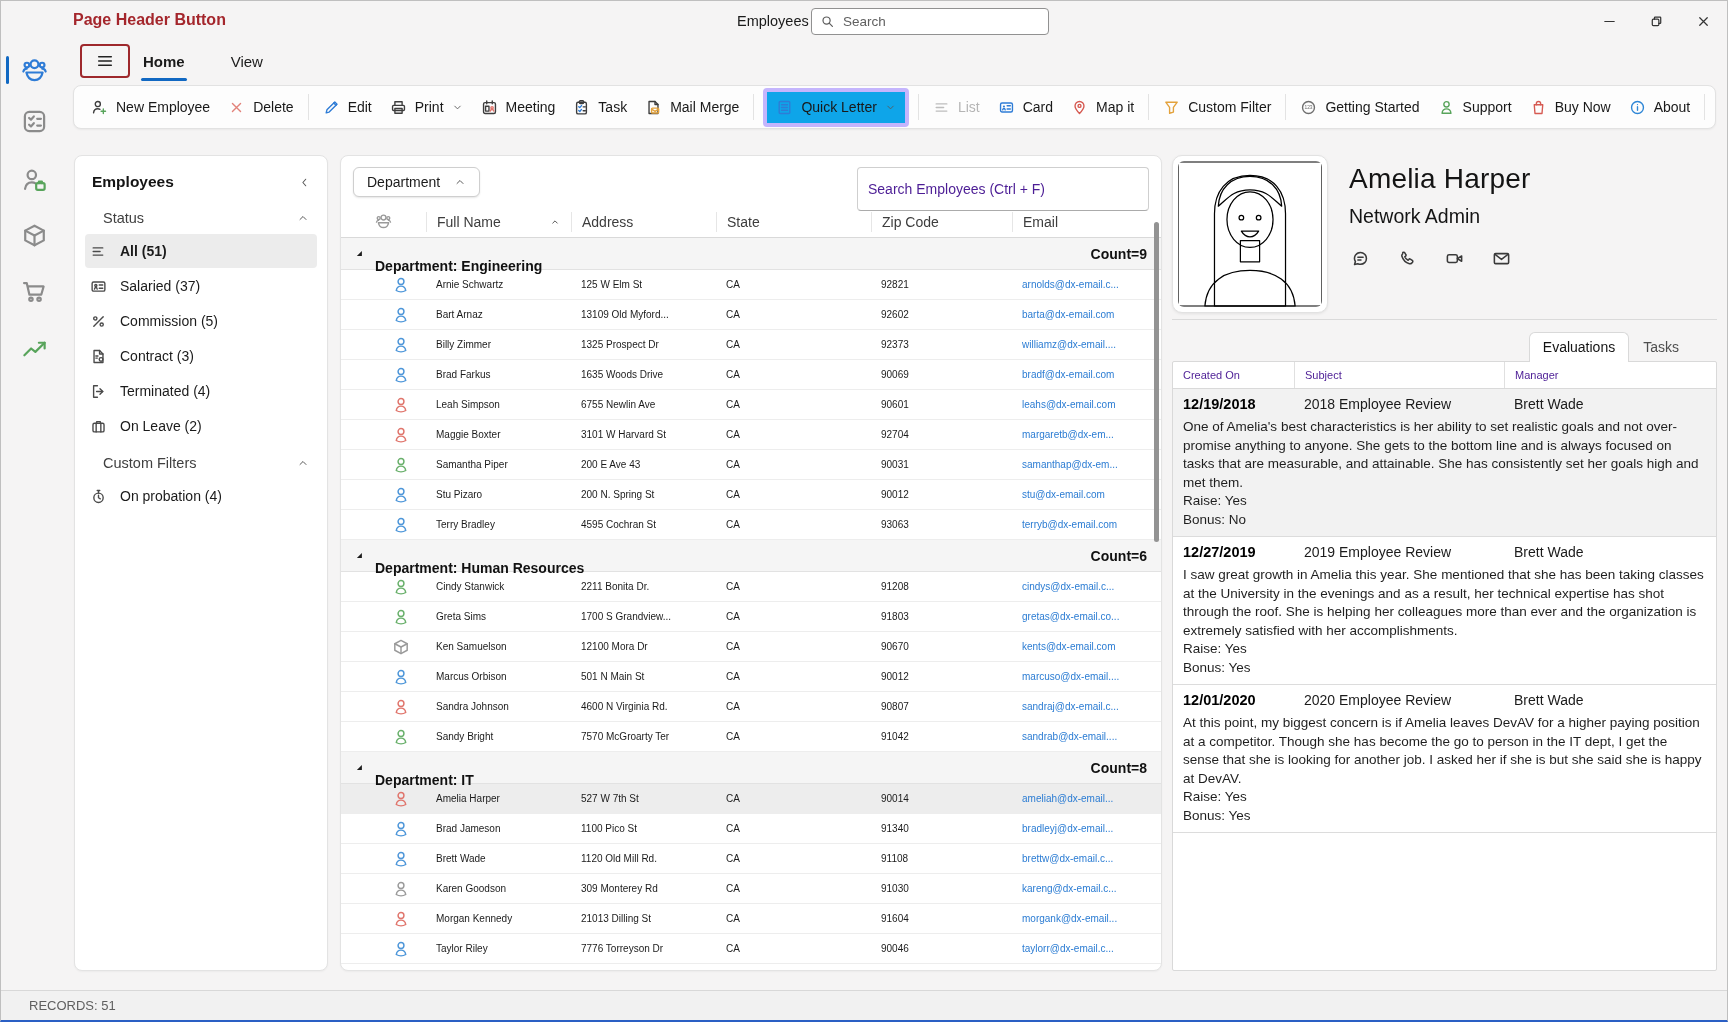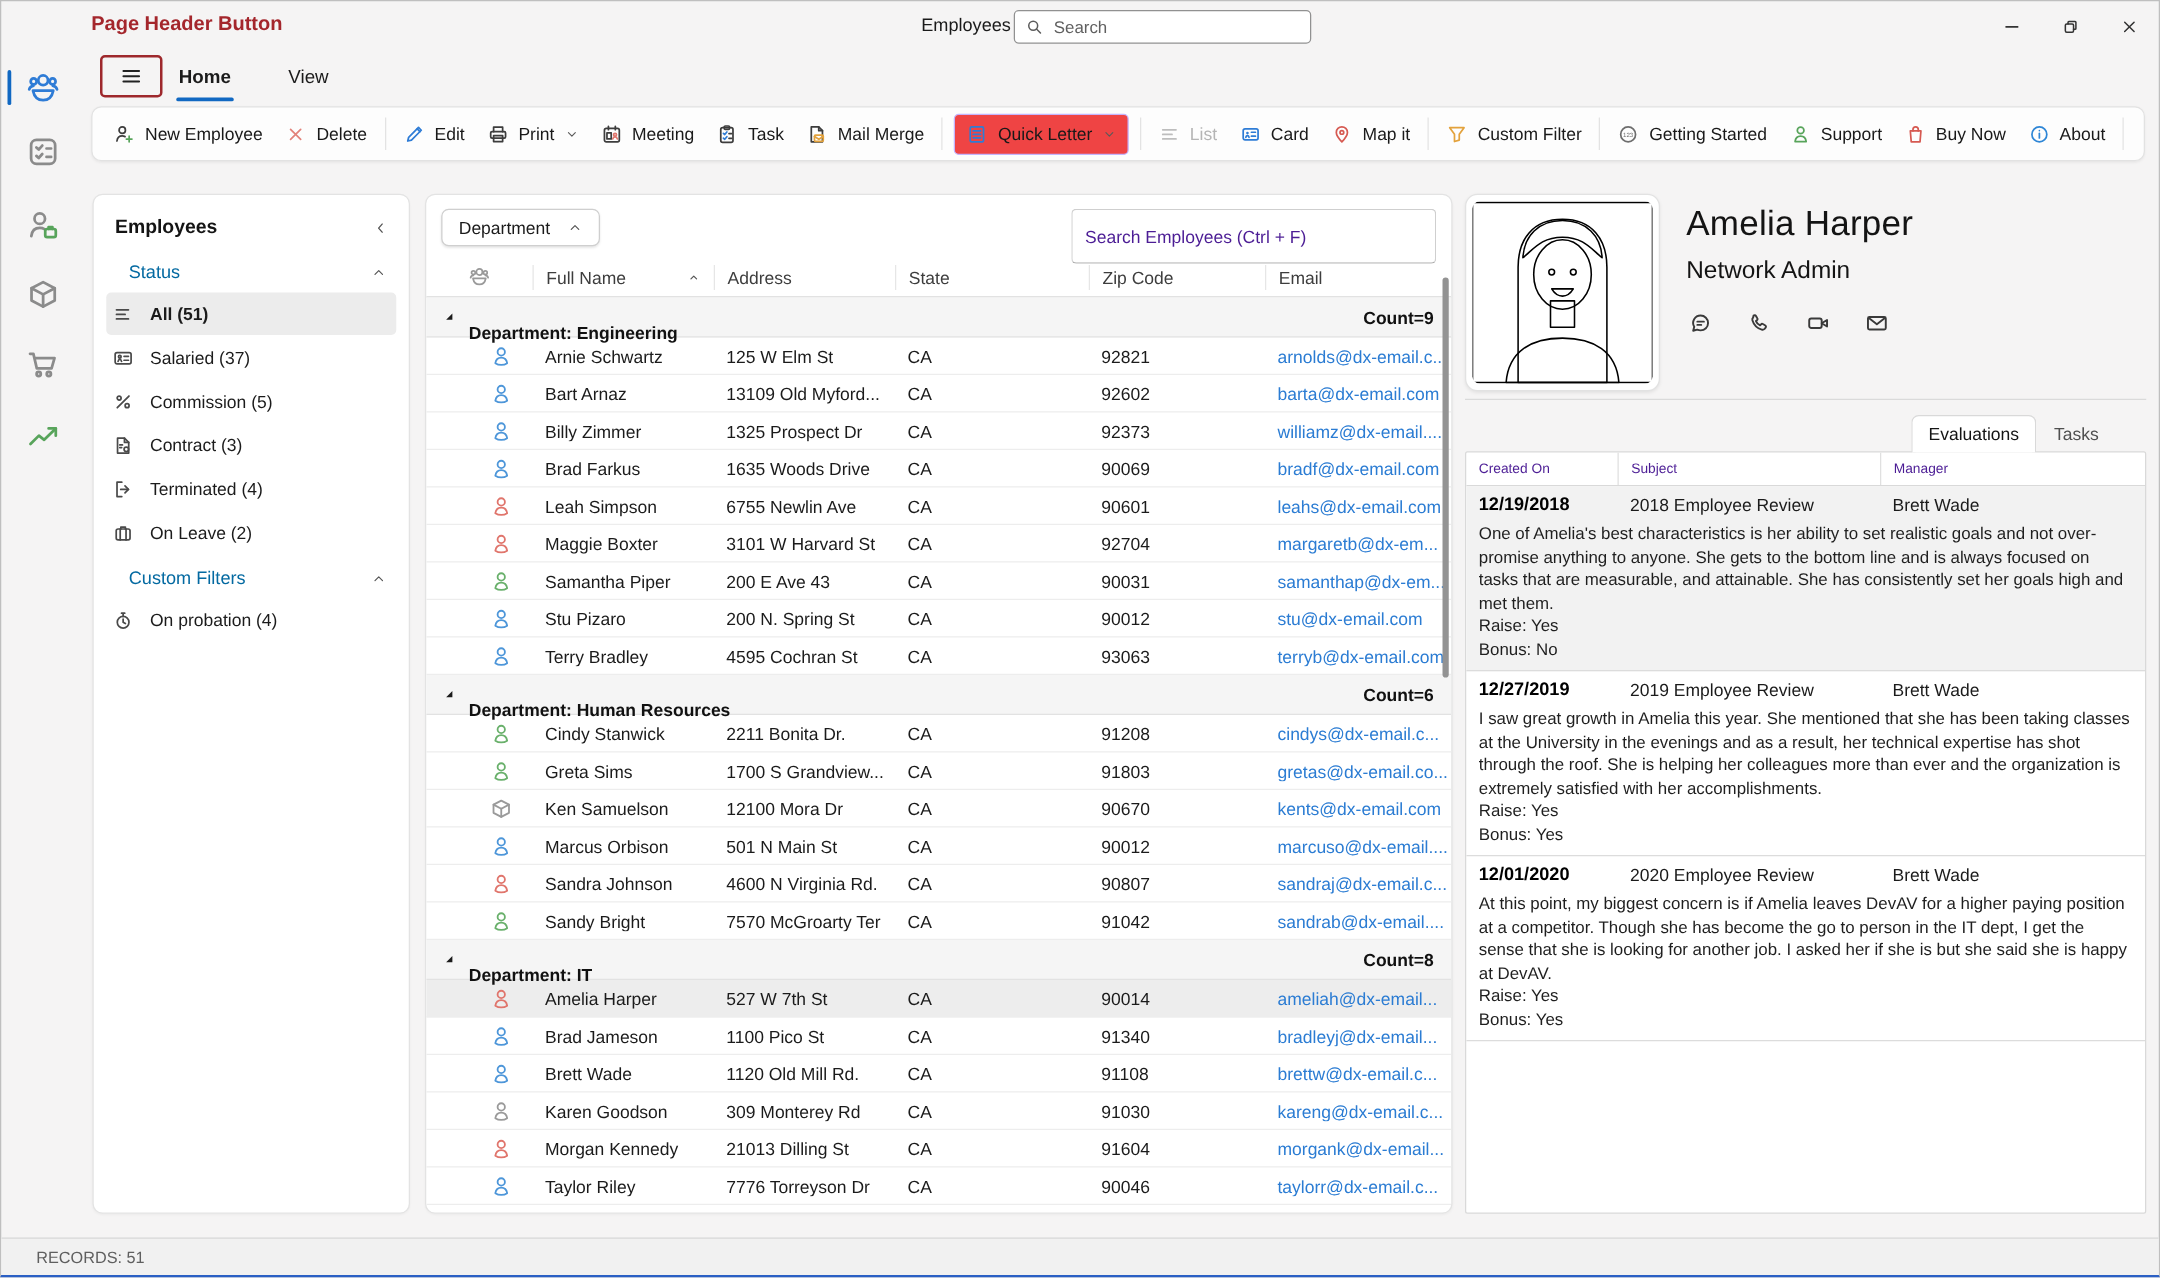--- a/index.html
+++ b/index.html
@@ -24,21 +24,21 @@
   .tabrow{position:absolute;left:0;top:40px;right:0;height:40px;}
   .hamburger{position:absolute;left:79px;top:3px;width:50px;height:34px;border:2px solid #9E282C;border-radius:4px;background:transparent;display:flex;align-items:center;justify-content:center;color:#222;cursor:pointer;}
   .rtabs{position:absolute;left:140px;top:0;height:40px;display:flex;gap:42px;align-items:center;}
   .rtab{position:relative;font-size:15px;color:#1b1b1b;padding:9px 2px;cursor:pointer;}
   .rtab.active{font-weight:700;}
   .rtab.active:after{content:"";position:absolute;left:0;right:0;bottom:-2px;height:3px;border-radius:2px;background:#1168C2;}
 
   
   .toolbar{position:absolute;left:72px;right:11px;top:84px;height:44px;background:#fdfdfd;border:1px solid #e2e2e2;border-radius:8px;box-shadow:0 1px 2px rgba(0,0,0,.05);display:flex;align-items:center;padding:0 8px;overflow:hidden;}
   .tb-btn{display:flex;align-items:center;gap:8px;padding:7px 9px;border-radius:4px;font-size:14px;color:#191919;cursor:pointer;white-space:nowrap;}
-  .tb-btn.framed{border:1px solid #c4b5fd;background:#ef4444;margin:0 4px;}
+  .tb-btn.framed{border:4px solid #c4b5fd;background:#0ea5e9;margin:0 4px;}
   .tb-btn.disabled{color:#b5b5b5;}
   .tb-sep{width:1px;height:26px;background:#e3e3e3;margin:0 5px;flex:0 0 1px;}
   .chev{color:#5a5a5a;}
   
   .ic-person-add{color:#3d3d3d}.ic-delete{color:#E2827A}.ic-edit{color:#2E7CD6}.ic-print{color:#3d3d3d}
   .ic-meeting{color:#3d3d3d}.ic-task{color:#3d3d3d}.ic-mail-merge{color:#3d3d3d}.ic-quick-letter{color:#2E7CD6}
   .ic-list-view{color:#bdbdbd}.ic-card-view{color:#2E7CD6}.ic-map-pin{color:#D65A52}.ic-funnel{color:#E3A23C}
   .ic-circle-123{color:#6e6e6e}.ic-support{color:#58A45B}.ic-bag{color:#D65A52}.ic-info{color:#2E86D6}
   svg .c2g{color:#58A45B;stroke:#58A45B}svg .c2b{color:#2E7CD6;stroke:#2E7CD6}svg .c2o{color:#E3A23C;stroke:#E3A23C}svg .c2r{color:#E0756C;stroke:#E0756C}
 
@@ -48,21 +48,21 @@
   .rail-item.active{color:#2F7CD6;}
   .rail-item.active:before{content:"";position:absolute;left:5px;top:6px;bottom:6px;width:3px;border-radius:2px;background:#1168C2;}
   .rail-green{color:#58A45B !important;}
 
   
   .card{position:absolute;background:#fff;border:1px solid #e3e3e3;border-radius:8px;box-shadow:0 1px 2px rgba(0,0,0,.04);}
 
   
   .nav-card{left:73px;top:154px;width:254px;height:816px;}
   .nav-head{display:flex;align-items:center;justify-content:space-between;padding:17px 16px 8px 17px;font-size:15.5px;font-weight:700;color:#141414;}
-  .nav-group{display:flex;align-items:center;justify-content:space-between;padding:11px 18px 7px 28px;font-size:14.5px;color:#0369a1;gap:12px;}
+  .nav-group{display:flex;align-items:center;justify-content:space-between;padding:11px 18px 7px 28px;font-size:14.5px;color:#404040;gap:12px;}
   .nav-item{display:flex;align-items:center;gap:13px;height:34px;margin:1px 10px;padding-left:5px;border-radius:4px;font-size:14px;color:#1b1b1b;cursor:pointer;}
   .nav-item.sel{background:#ececec;font-weight:700;}
   .nav-item .nicon{color:#4a4a4a;width:17px;}
   .navchev{color:#555;}
 
   
   .grid-card{left:339px;top:154px;width:822px;height:816px;overflow:hidden;}
   .grid-top{position:relative;height:50px;}
   .chip{position:absolute;left:12px;top:11px;height:30px;display:flex;align-items:center;gap:14px;padding:0 13px;border:1px solid #cfcfcf;border-radius:6px;background:#fff;box-shadow:0 1px 2px rgba(0,0,0,.10);font-size:14px;color:#1b1b1b;cursor:pointer;}
   .grid-search{position:absolute;right:12px;top:11px;width:292px;height:44px;border:1px solid #cfcfcf;border-bottom-color:#ababab;border-radius:4px;background:#fff;display:flex;align-items:center;padding:0 10px;font-size:14px;color:#4c1d95;}
@@ -73,21 +73,21 @@
   .c-name{width:145px;flex:0 0 145px;gap:33px;}
   .c-addr{width:145px;flex:0 0 145px;}
   .c-state{width:155px;flex:0 0 155px;}
   .c-zip{width:141px;flex:0 0 141px;}
   .c-email{flex:1;}
   .sortup{margin-left:auto;margin-right:10px;color:#555;}
   .grp-row{display:flex;align-items:center;height:32px;background:#f5f5f5;border-bottom:1px solid #e2e2e2;font-size:14px;cursor:pointer;}
   .grp-tri{margin:0 10px 0 14px;color:#1b1b1b;}
   .grp-label{font-weight:700;color:#111;margin-top:25px;}
   .grp-count{margin-left:auto;margin-right:14px;font-weight:700;color:#111;}
-  .row{display:flex;align-items:center;height:30px;border-bottom:1px solid #ededed;font-size:14px;color:#1b1b1b;cursor:pointer;}
+  .row{display:flex;align-items:center;height:30px;border-bottom:1px solid #ededed;font-size:10px;color:#1b1b1b;cursor:pointer;}
   .row.sel{background:#ededed;}
   .row .cell{padding-left:10px;overflow:hidden;white-space:nowrap;}
   .row .c-icon{display:flex;justify-content:center;padding-left:35px;}
   .row .c-email{color:#2B7CD3;}
   .p-blue{color:#4D96D9}.p-red{color:#E0756C}.p-green{color:#69B06B}.p-gray{color:#9A9A9A}
   .vscroll{position:absolute;right:2px;top:54px;bottom:6px;width:5px;}
   .vthumb{position:absolute;left:0;right:0;top:12px;height:320px;border-radius:3px;background:#939393;}
 
   
   .detail{position:absolute;left:1171px;top:154px;right:8px;height:816px;}

